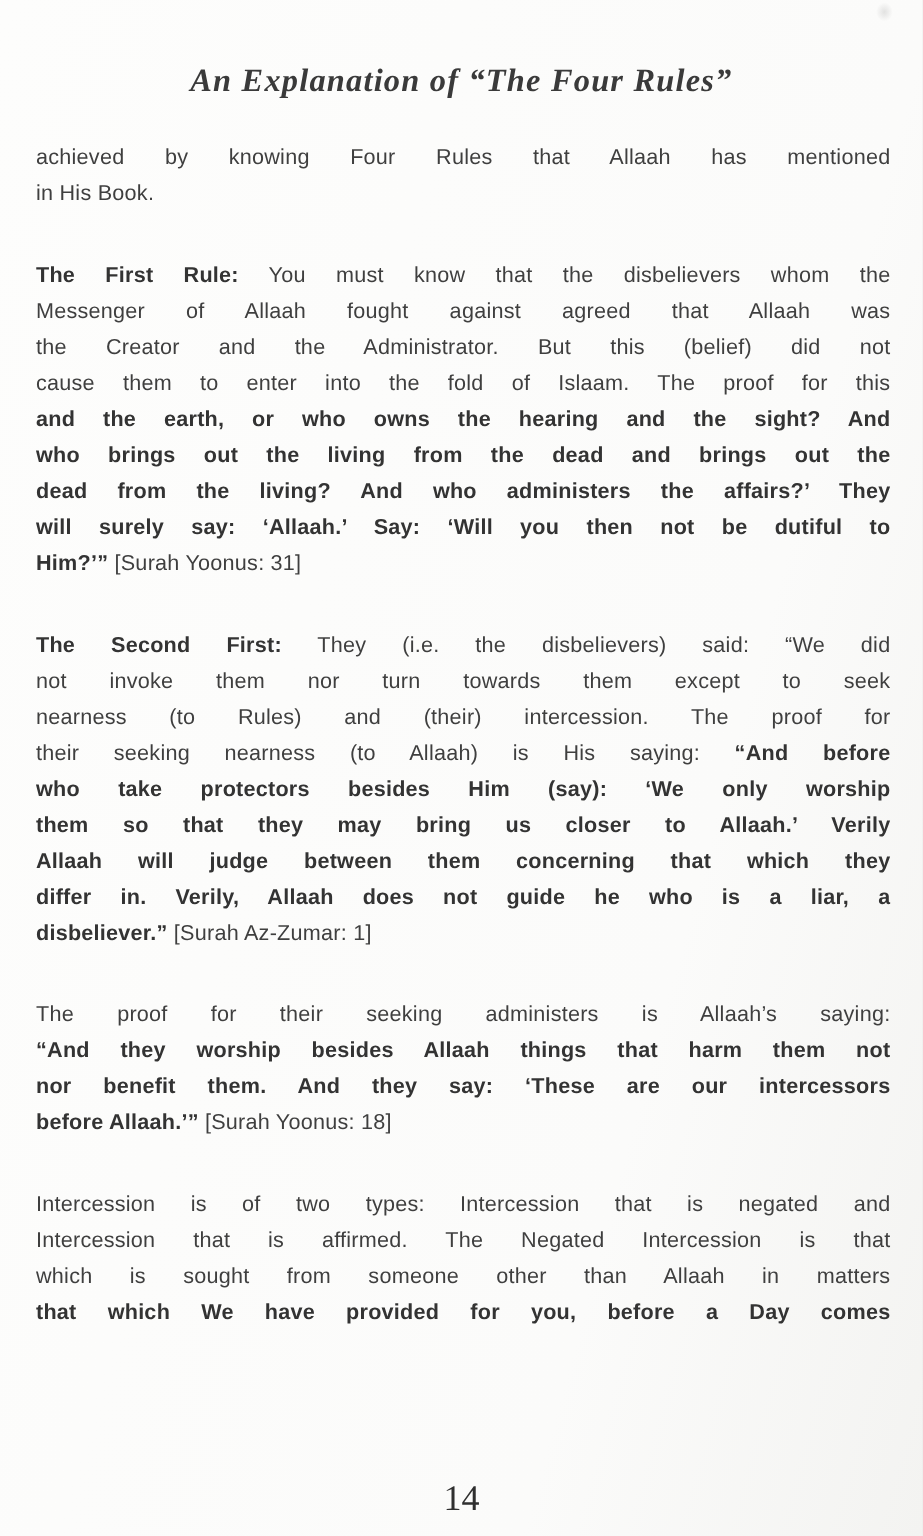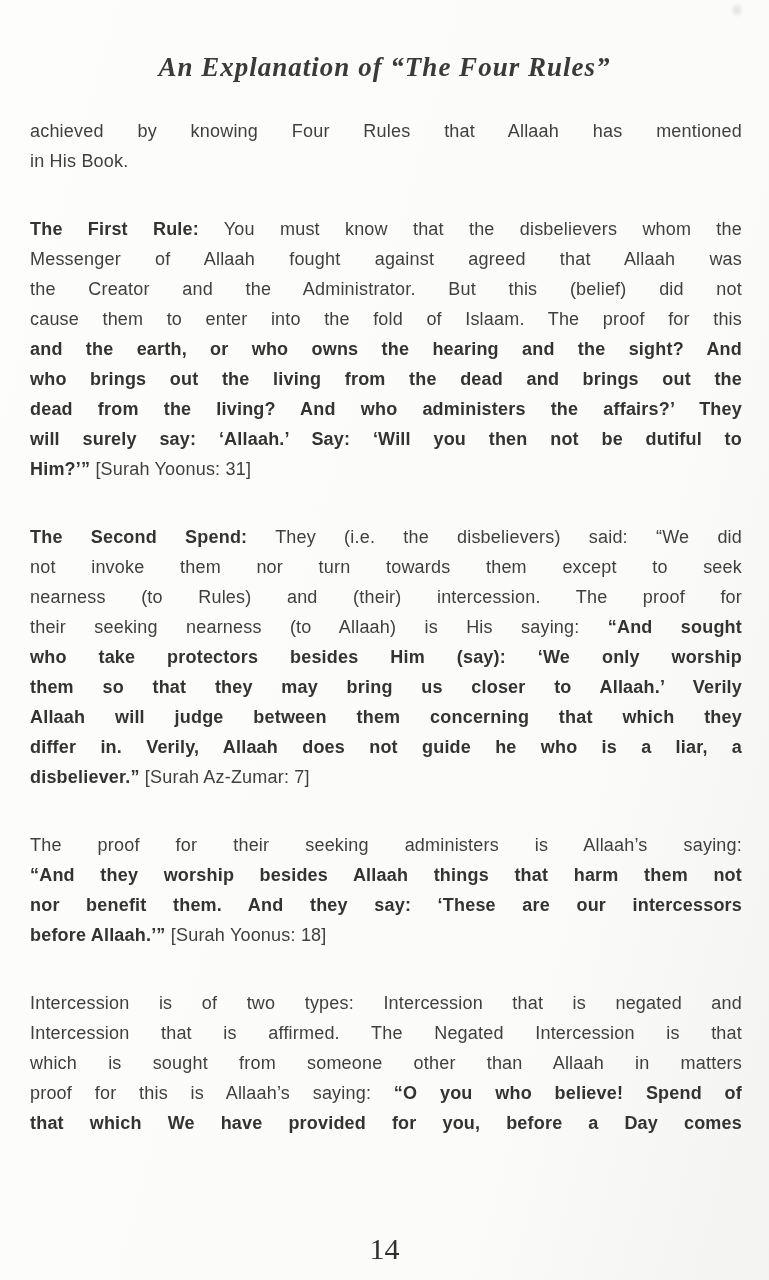--- a/index.html
+++ b/index.html
@@ -100,39 +100,38 @@
         <div class="line justify"><span>Messenger of Allaah fought against agreed that Allaah was</span></div>
         <div class="line justify"><span>the Creator and the Administrator. But this (belief) did not</span></div>
         <div class="line justify"><span>cause them to enter into the fold of Islaam. The proof for this</span></div>
         <div class="line justify"><span class="bold">and the earth, or who owns the hearing and the sight? And</span></div>
         <div class="line justify"><span class="bold">who brings out the living from the dead and brings out the</span></div>
         <div class="line justify"><span class="bold">dead from the living? And who administers the affairs?’ They</span></div>
         <div class="line justify"><span class="bold">will surely say: ‘Allaah.’ Say: ‘Will you then not be dutiful to</span></div>
         <div class="line"><span class="bold">Him?’”</span><span> [Surah Yoonus: 31]</span></div>
       </div>
       <div class="paragraph">
-        <div class="line justify"><span class="bold">The Second Spend:</span><span> They (i.e. the disbelievers) said: “We did</span></div>
+        <div class="line justify"><span class="bold">The Second First:</span><span> They (i.e. the disbelievers) said: “We did</span></div>
         <div class="line justify"><span>not invoke them nor turn towards them except to seek</span></div>
         <div class="line justify"><span>nearness (to Rules) and (their) intercession. The proof for</span></div>
-        <div class="line justify"><span>their seeking nearness (to Allaah) is His saying: </span><span class="bold">“And sought</span></div>
+        <div class="line justify"><span>their seeking nearness (to Allaah) is His saying: </span><span class="bold">“And before</span></div>
         <div class="line justify"><span class="bold">who take protectors besides Him (say): ‘We only worship</span></div>
         <div class="line justify"><span class="bold">them so that they may bring us closer to Allaah.’ Verily</span></div>
         <div class="line justify"><span class="bold">Allaah will judge between them concerning that which they</span></div>
         <div class="line justify"><span class="bold">differ in. Verily, Allaah does not guide he who is a liar, a</span></div>
-        <div class="line"><span class="bold">disbeliever.”</span><span> [Surah Az-Zumar: 7]</span></div>
+        <div class="line"><span class="bold">disbeliever.”</span><span> [Surah Az-Zumar: 1]</span></div>
       </div>
       <div class="paragraph">
         <div class="line justify"><span>The proof for their seeking administers is Allaah’s saying:</span></div>
         <div class="line justify"><span class="bold">“And they worship besides Allaah things that harm them not</span></div>
         <div class="line justify"><span class="bold">nor benefit them. And they say: ‘These are our intercessors</span></div>
         <div class="line"><span class="bold">before Allaah.’”</span><span> [Surah Yoonus: 18]</span></div>
       </div>
       <div class="paragraph">
         <div class="line justify"><span>Intercession is of two types: Intercession that is negated and</span></div>
         <div class="line justify"><span>Intercession that is affirmed. The Negated Intercession is that</span></div>
         <div class="line justify"><span>which is sought from someone other than Allaah in matters</span></div>
-        <div class="line justify"><span>proof for this is Allaah’s saying: </span><span class="bold">“O you who believe! Spend of</span></div>
         <div class="line justify"><span class="bold">that which We have provided for you, before a Day comes</span></div>
       </div>
     </div>
 
   <div class="page-number">14</div>
 </div>
 
 </body></html>

